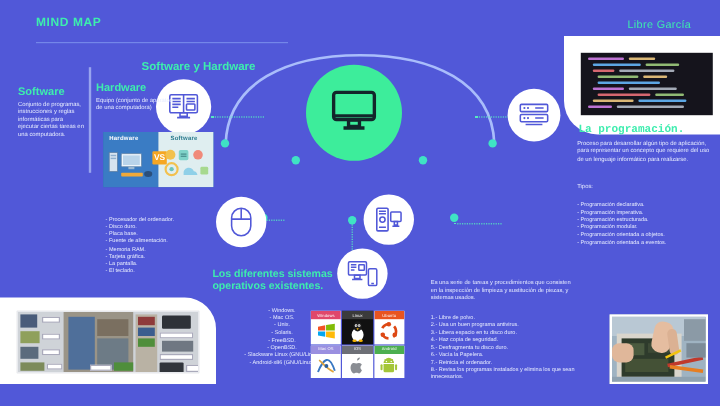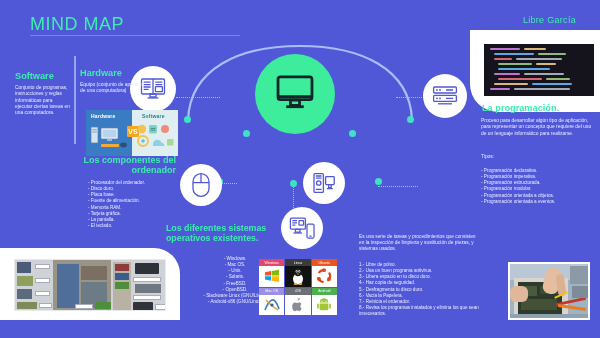--- a/index.html
+++ b/index.html
@@ -8,21 +8,21 @@
     font-family: "Liberation Sans", sans-serif;
     background:#5158d8;
     position:relative;
     overflow:hidden;
   }
   .canvas { position:absolute; inset:0; }
 
   
   .hdr-title {
     position:absolute; left:30px; top:14px;
-    font-size:18px; font-weight:normal; letter-spacing:.5px;
+    font-size:10px; font-weight:bold; letter-spacing:.5px;
     color:#3dedae;
   }
   .hdr-author {
     position:absolute; right:24px; top:15px;
     font-size:9px; color:#3dedae; letter-spacing:.3px;
   }
   .hdr-rule {
     position:absolute; left:30px; top:35px; width:210px; height:1px;
     background:rgba(160,190,255,.45);
   }
@@ -154,20 +154,21 @@
     <span>
       <svg viewBox="0 0 24 24" fill="none" stroke="#13262b" stroke-width="1.6">
         <rect x="2.3" y="3.4" width="19.4" height="13" rx="1.4"></rect>
         <path d="M2.3 14.6h19.4"></path>
         <path d="M9.4 19.6h5.2v-3h-5.2z"></path>
         <path d="M7 20.4h10"></path>
       </svg>
     </span>
   </div>
 
+  <div class="h-green" style="position:absolute;left:118px;top:51px;width:150px;font-size:9.6px;">Software  y  Hardware</div>
 
   <div class="badge" style="left:130px;top:66px;width:46px;height:46px;">
     <span>
       <svg width="28" height="28" viewBox="0 0 28 28" fill="none" stroke="#5158d8" stroke-width="1.3">
         <rect x="2.5" y="4" width="23" height="15" rx="1.2"></rect>
         <path d="M14 4v15"></path>
         <path d="M4.6 7.2h7M4.6 9.6h7M4.6 12h7M4.6 14.4h5"></path>
         <path d="M16.4 7.2h7M16.4 9.6h7"></path>
         <rect x="16.4" y="11.6" width="7" height="5" rx=".6"></rect>
         <path d="M11 22h6v-3h-6z"></path>
@@ -207,21 +208,20 @@
   </div>
 
   <div class="h-green" style="position:absolute;left:15px;top:71px;font-size:9.2px;">Software</div>
   <div class="body-txt" style="position:absolute;left:15px;top:85px;width:56px;font-size:4.9px;">Conjunto de programas, instrucciones y reglas informáticas para ejecutar ciertas tareas en una computadora.</div>
 
   <div class="v-rule" style="left:74px;top:56px;height:88px;"></div>
 
   <div class="h-green" style="position:absolute;left:80px;top:68px;font-size:9.2px;">Hardware</div>
   <div class="body-txt" style="position:absolute;left:80px;top:82px;width:66px;font-size:4.9px;">Equipo (conjunto de aparatos de una computadora)</div>
 
-  <div class="h-green" style="position:absolute;left:72px;top:155px;width:104px;font-size:9px;text-align:right;">Los componentes del ordenador</div>
   <div style="position:absolute;left:88px;top:180px;width:92px;">
     <div class="list-txt" style="font-size:4.6px;">- Procesador del ordenador.</div>
     <div class="list-txt" style="font-size:4.6px;">- Disco duro.</div>
     <div class="list-txt" style="font-size:4.6px;">- Placa base.</div>
     <div class="list-txt" style="font-size:4.6px;">- Fuente de alimentación.</div>
     <div class="list-txt" style="font-size:4.6px;">- Memoria RAM.</div>
     <div class="list-txt" style="font-size:4.6px;">- Tarjeta gráfica.</div>
     <div class="list-txt" style="font-size:4.6px;">- La pantalla.</div>
     <div class="list-txt" style="font-size:4.6px;">- El teclado.</div>
   </div>
@@ -259,21 +259,21 @@
     <div style="position:absolute;left:120px;top:3px;width:24px;height:11px;background:#2e3238;border-radius:1px;"></div>
     <div style="position:absolute;left:118px;top:17px;width:28px;height:5px;background:#fff;border:.5px solid #aab;"></div>
     <div style="position:absolute;left:120px;top:24px;width:26px;height:9px;background:#6f7782;"></div>
     <div style="position:absolute;left:118px;top:35px;width:28px;height:5px;background:#fff;border:.5px solid #aab;"></div>
     <div style="position:absolute;left:118px;top:42px;width:20px;height:9px;background:#31353b;border-radius:1px;"></div>
     <div style="position:absolute;left:140px;top:44px;width:11px;height:6px;background:#fff;border:.5px solid #aab;"></div>
     <div style="position:absolute;left:60px;top:44px;width:18px;height:5px;background:#fff;border:.5px solid #aab;"></div>
     <div style="position:absolute;left:80px;top:42px;width:16px;height:7px;background:#4f8e3b;"></div>
   </div>
 
-  <div class="h-green" style="position:absolute;left:166px;top:224px;width:130px;font-size:8.8px;">Los diferentes sistemas operativos existentes.</div>
+  <div class="h-green" style="position:absolute;left:177px;top:224px;width:130px;font-size:8.8px;">Los diferentes sistemas operativos existentes.</div>
   <div style="position:absolute;left:174px;top:256px;width:122px;text-align:center;">
     <div class="list-txt" style="font-size:4.6px;">- Windows.</div>
     <div class="list-txt" style="font-size:4.6px;">- Mac OS.</div>
     <div class="list-txt" style="font-size:4.6px;">- Unix.</div>
     <div class="list-txt" style="font-size:4.6px;">- Solaris.</div>
     <div class="list-txt" style="font-size:4.6px;">- FreeBSD.</div>
     <div class="list-txt" style="font-size:4.6px;">- OpenBSD.</div>
     <div class="list-txt" style="font-size:4.6px;">- Slackware Linux (GNU/Linux)</div>
     <div class="list-txt" style="font-size:4.6px;">- Android-x86 (GNU/Linux)</div>
   </div>
@@ -394,21 +394,21 @@
         <circle cx="5" cy="6" r=".9" fill="#5158d8" stroke="none"></circle>
         <circle cx="8" cy="6" r=".9" fill="#5158d8" stroke="none"></circle>
         <circle cx="5" cy="14.4" r=".9" fill="#5158d8" stroke="none"></circle>
         <circle cx="8" cy="14.4" r=".9" fill="#5158d8" stroke="none"></circle>
         <path d="M14 6h7M14 14.4h7"></path>
         <path d="M6 19.8h14"></path>
       </svg>
     </span>
   </div>
 
-  <div class="h-green" style="position:absolute;left:482px;top:103px;font-size:9.2px;">La programación.</div>
+  <div class="h-green" style="position:absolute;left:482px;top:103px;font-size:9.2px;font-family:Liberation Mono, monospace;">La programación.</div>
   <div class="body-txt" style="position:absolute;left:481px;top:118px;width:112px;font-size:4.9px;">Proceso para desarrollar algún tipo de aplicación, para representar un concepto que requiere del uso de un lenguaje informático para realizarse.</div>
   <div class="body-txt" style="position:absolute;left:481px;top:154px;font-size:4.9px;">Tipos:</div>
   <div style="position:absolute;left:481px;top:168px;width:115px;">
     <div class="list-txt" style="font-size:4.6px;">- Programación declarativa.</div>
     <div class="list-txt" style="font-size:4.6px;">- Programación imperativa.</div>
     <div class="list-txt" style="font-size:4.6px;">- Programación estructurada.</div>
     <div class="list-txt" style="font-size:4.6px;">- Programación modular.</div>
     <div class="list-txt" style="font-size:4.6px;">- Programación orientada a objetos.</div>
     <div class="list-txt" style="font-size:4.6px;">- Programación orientada a eventos.</div>
   </div>

